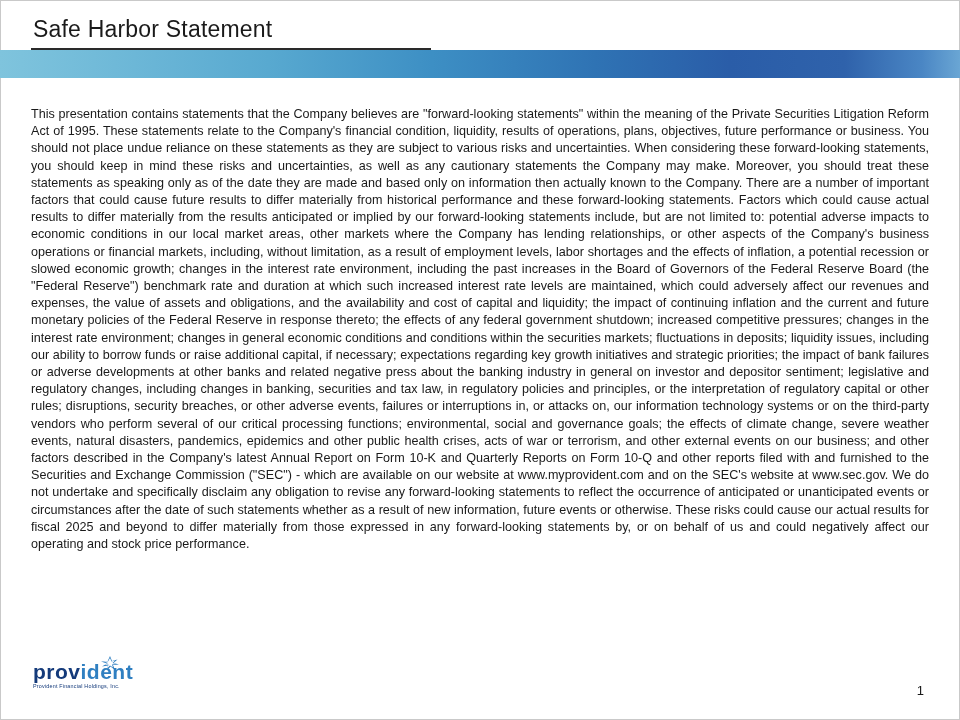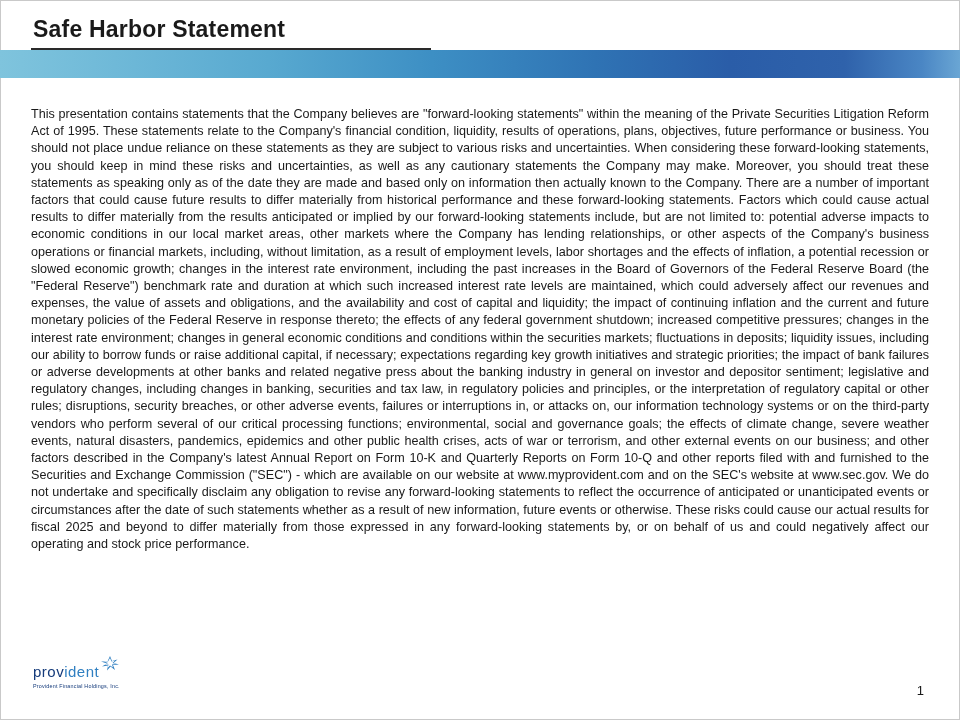--- a/index.html
+++ b/index.html
@@ -25,21 +25,21 @@
     width: 960px; height: 720px;
     border: 1px solid #c9c9c9;
     box-sizing: border-box;
     pointer-events: none;
   }
   .title {
     position: absolute;
     left: 33px;
     top: 16px;
     font-size: 23px;
-    font-weight: bold;
+    font-weight: normal;
     color: #1a1a1a;
     letter-spacing: 0.2px;
     white-space: nowrap;
   }
   .title-rule {
     position: absolute;
     left: 31px;
     top: 48px;
     width: 400px;
     height: 2px;
@@ -74,22 +74,22 @@
     text-justify: inter-word;
   }
   .logo {
     position: absolute;
     left: 33px;
     bottom: 20px;
     width: 130px;
     height: 38px;
   }
   .logo-word {
-    font-size: 15px;
-    font-weight: normal;
+    font-size: 21px;
+    font-weight: bold;
     color: #143a7a;
     letter-spacing: 0.5px;
     line-height: 20px;
     font-family: "Liberation Sans", sans-serif;
   }
   .logo-word .accent {
     color: #2f7fc1;
   }
   .logo-sub {
     font-size: 5.4px;

